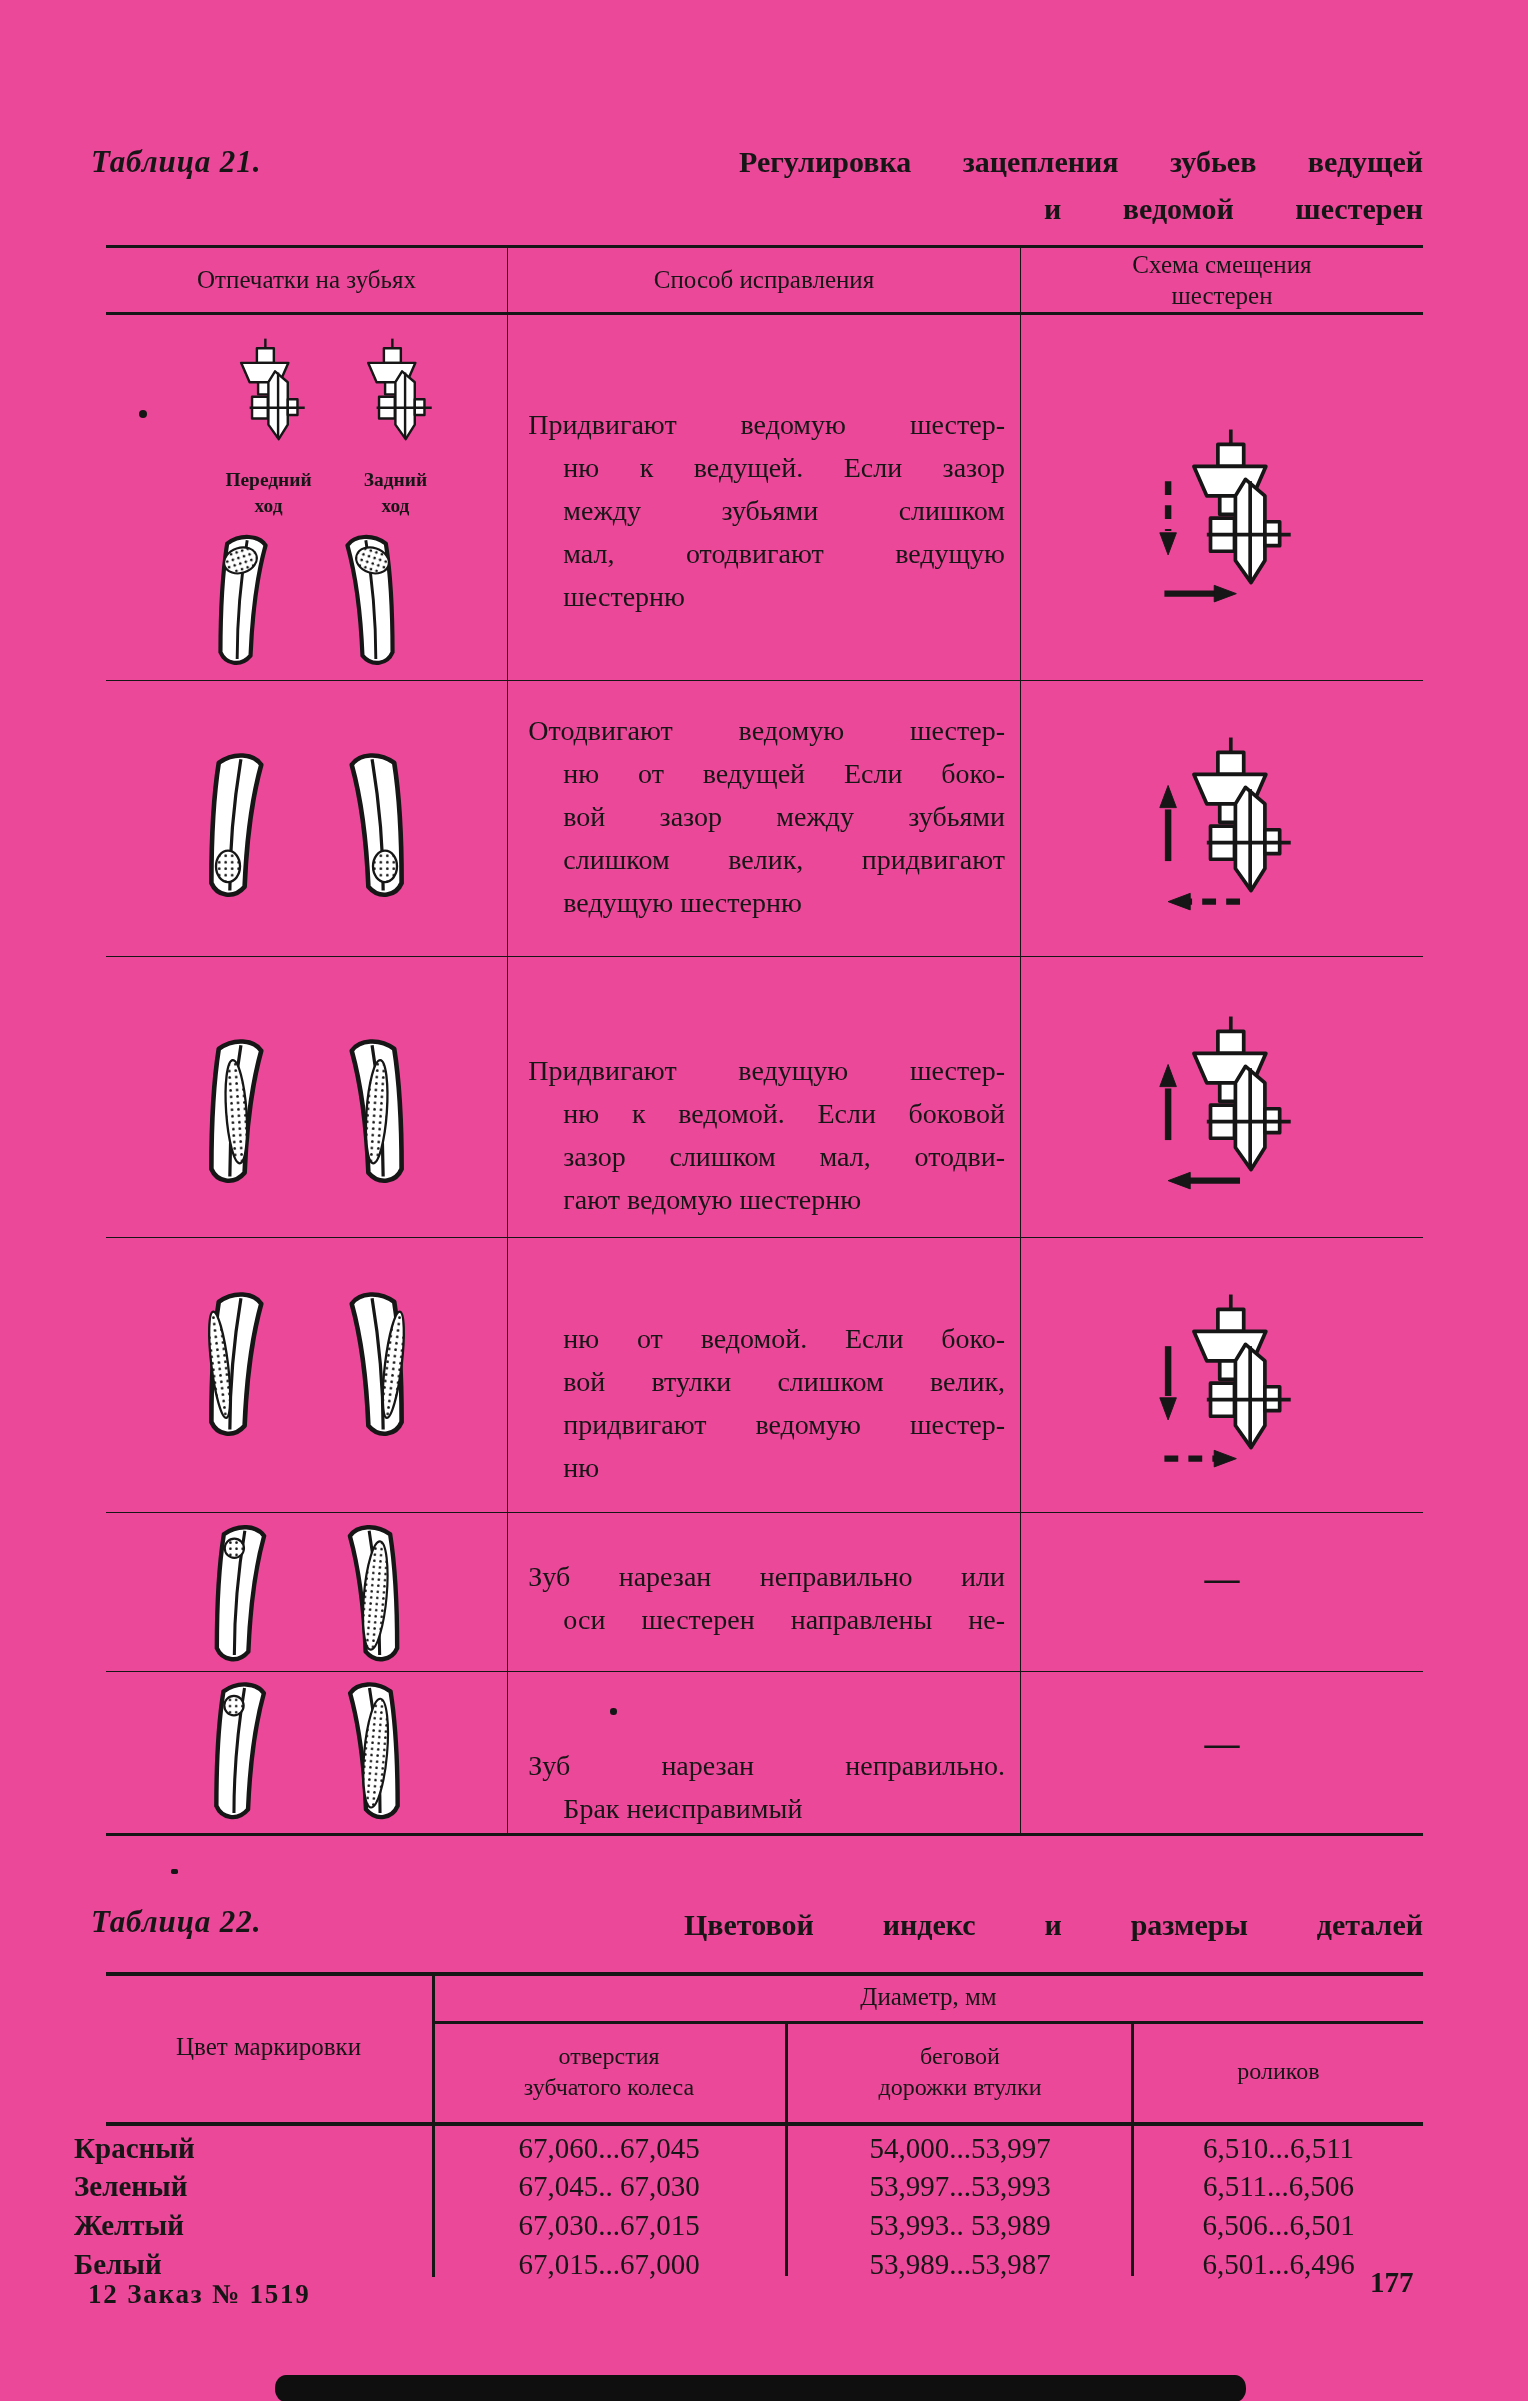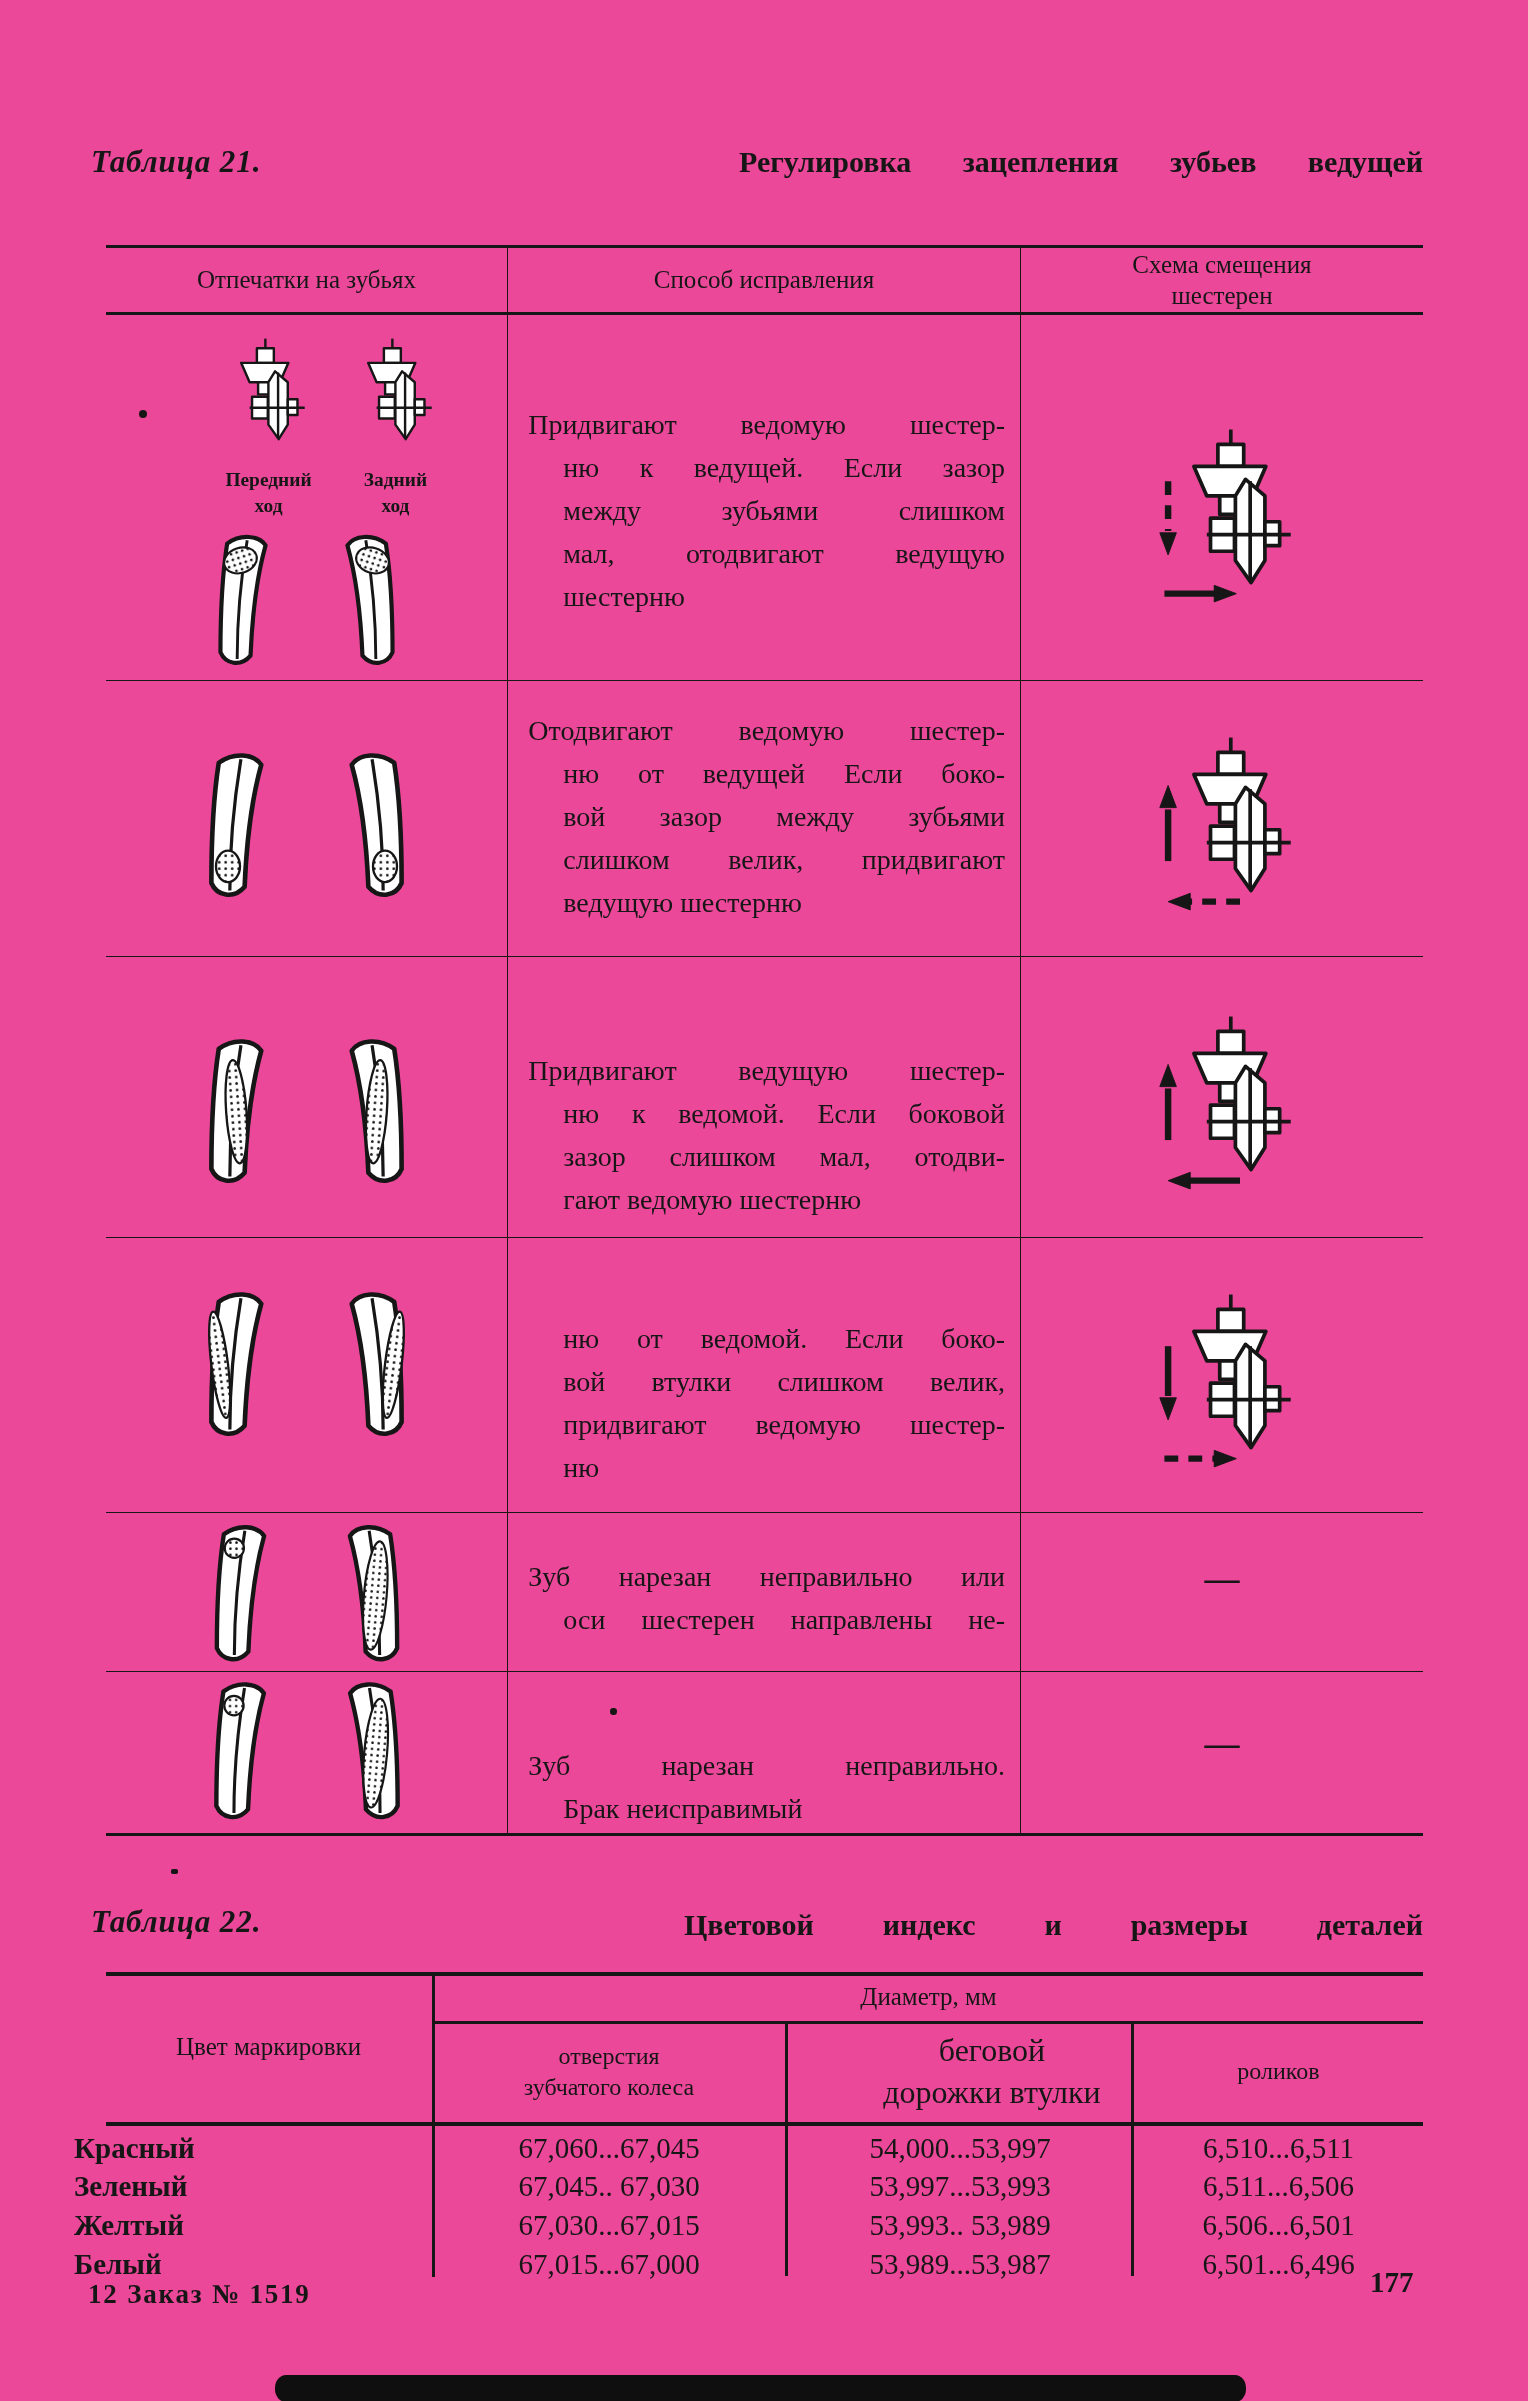--- a/index.html
+++ b/index.html
@@ -62,20 +62,21 @@
       <pattern id="stip" patternUnits="userSpaceOnUse" width="7" height="7">
         <rect width="7" height="7" fill="#ffffff"></rect>
         <circle cx="2.5" cy="2.5" r="1.5" fill="#161616"></circle>
       </pattern>
     </defs>
   </svg>
 
   <div class="abs t21-label">Таблица 21.</div>
   <div class="abs t21-title">
     <div class="l1">Регулировка зацепления зубьев ведущей</div>
+    <div class="l2">и ведомой шестерен</div>
   </div>
 
   <div class="abs grid21" id="t21">
     <div class="c1 hdr">Отпечатки на зубьях</div>
     <div class="c2 hdr">Способ исправления</div>
     <div class="hdr">Схема смещения
 шестерен</div>
   <div class="c1 imprint-cell" style="padding-top: 20.3px;">
         <div class="gear-pair-row">
           <div class="gear-fig">
@@ -337,21 +338,21 @@
   <div class="rule" style="left:434px;top:2021px;width:989px;height:2.8px;"></div>
   <div class="rule" style="left:106px;top:2122px;width:1317px;height:3.7px;"></div>
   <div class="rule" style="left:432px;top:1972px;width:2.8px;height:305px;"></div>
   <div class="rule" style="left:785px;top:2023px;width:2.8px;height:253px;"></div>
   <div class="rule" style="left:1131px;top:2023px;width:2.8px;height:253px;"></div>
 
   <div class="abs t22-head" style="left:106px;top:1975px;width:325px;height:144px;">Цвет маркировки</div>
   <div class="abs t22-head" style="left:434px;top:1975px;width:989px;height:44px;">Диаметр, мм</div>
   <div class="abs t22-head" style="left:434px;top:2024px;width:350px;height:96px;font-size:24px;">отверстия
 зубчатого колеса</div>
-  <div class="abs t22-head" style="left:788px;top:2024px;width:344px;height:96px;font-size:32px;padding-left:32px;">беговой
+  <div class="abs t22-head" style="left:788px;top:2024px;width:344px;height:96px;font-size:24px;">беговой
 дорожки втулки</div>
   <div class="abs t22-head" style="left:1134px;top:2024px;width:289px;height:96px;font-size:24px;">роликов</div>
 
   <div class="abs footer-left">12 Заказ № 1519</div>
   <div class="abs page-num">177</div>
   <div class="abs edge-bar"></div>
 
   <div class="speck" style="left:139px;top:410px;width:8.3px;height:8.3px;"></div>
   <div class="speck" style="left:610px;top:1708px;width:6.5px;height:6.5px;"></div>
   <div class="speck" style="left:171px;top:1869px;width:7.4px;height:4.6px;border-radius:1.8px;"></div>

